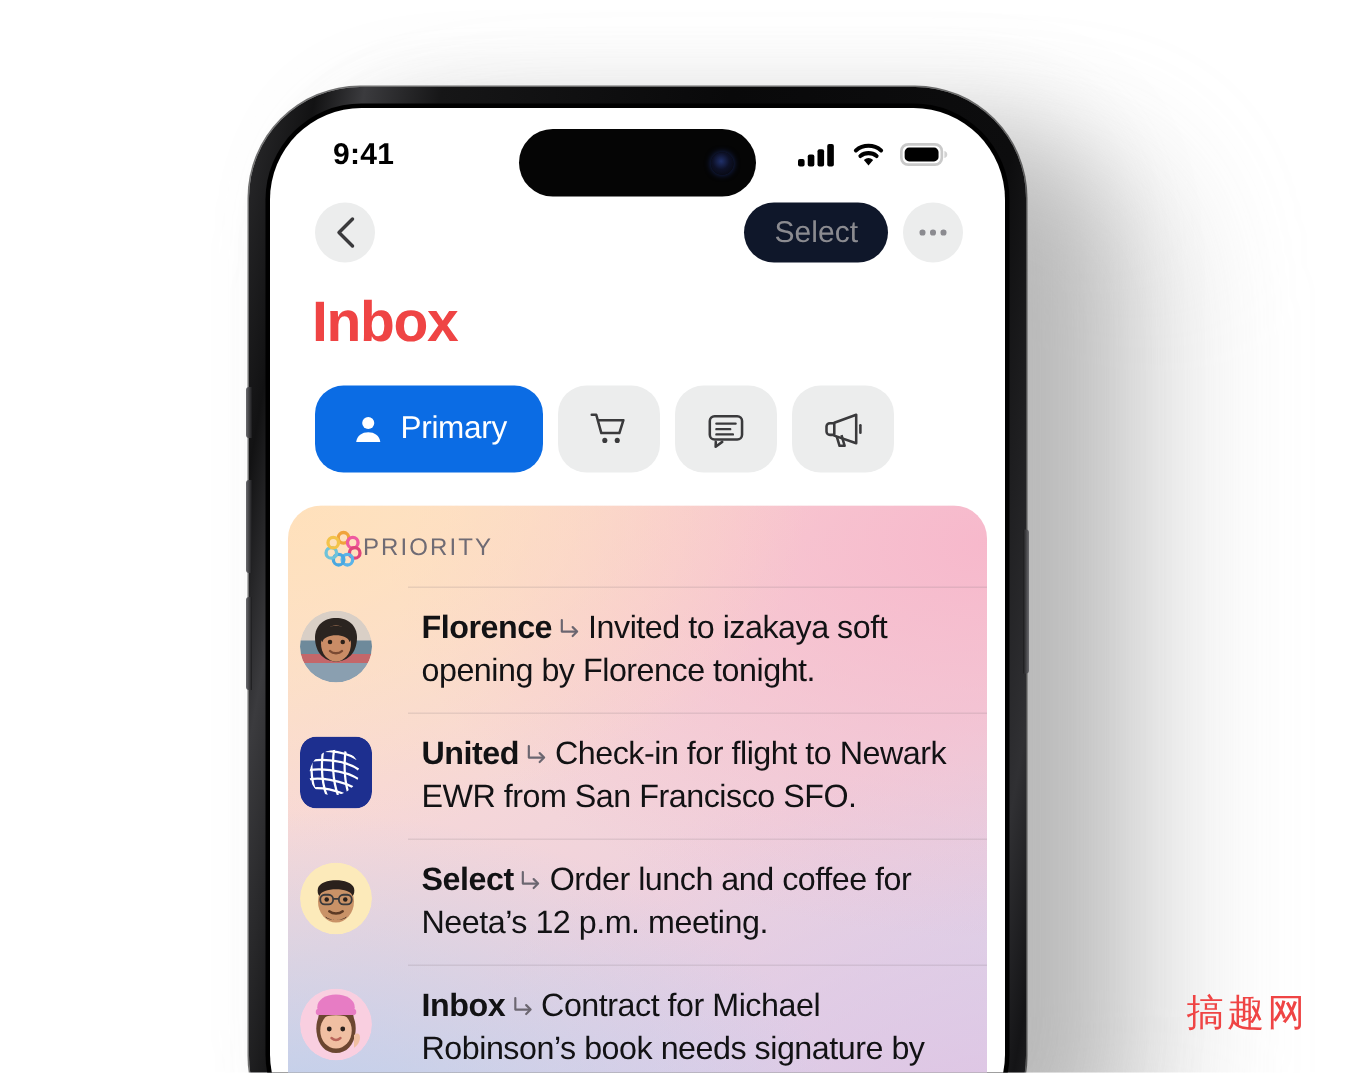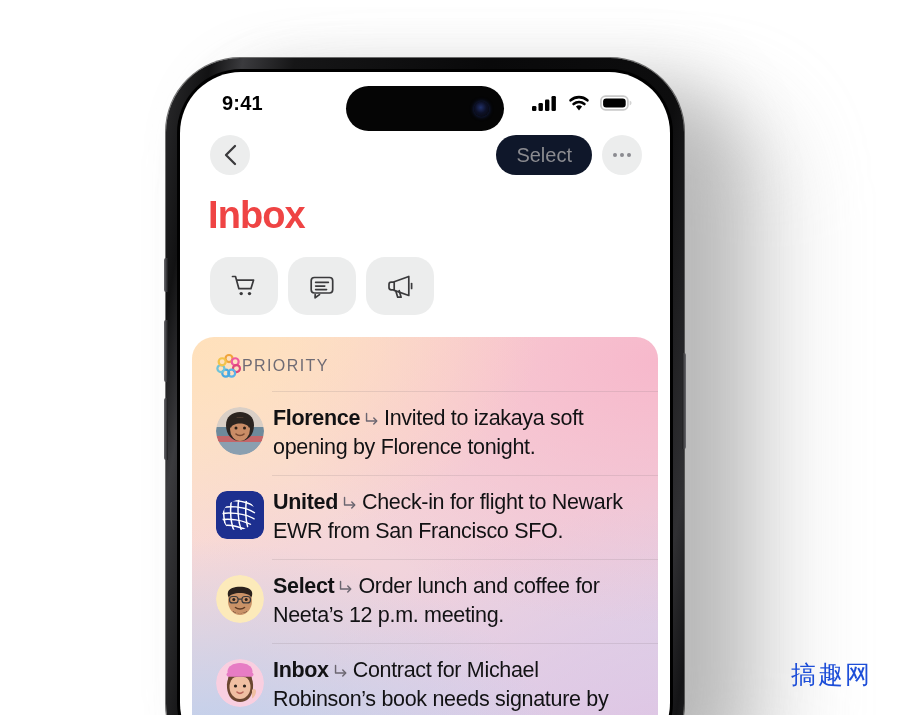--- a/index.html
+++ b/index.html
@@ -171,22 +171,22 @@
   .priority-head{
     display:flex; align-items:center; gap:0;
     padding:16px 0 12px 24px;
   }
   .priority-label{
     font-size:16px; letter-spacing:1.4px;
     color:#6f6b74; font-weight:500;
   }
 
   .mail-row{
-    display:flex; gap:9px;
-    padding:13px 20px 13px 24px;
+    display:flex; gap:33px;
+    padding:13px 20px 13px 8px;
     position:relative;
   }
   .mail-row + .mail-row::before,
   .priority-head + .mail-row::before{
     content:"";
     position:absolute; left:80px; right:0; top:0;
     height:1px; background:rgba(125,110,120,.17);
   }
   .avatar{
     width:48px; height:48px; border-radius:50%;
@@ -196,21 +196,21 @@
   .avatar.square{ border-radius:11px; }
   .mail-text{
     font-size:21.5px; line-height:29px; color:#121214;
     letter-spacing:-.32px;
   }
   .sender{ font-weight:bold; }
   .fwd-ico{ display:inline-block; vertical-align:-2px; margin:0 3px 0 4px; }
 
   .watermark{
     position:absolute; right:28px; bottom:24px;
-    font-size:25px; color:#1d4ed8; letter-spacing:2px;
+    font-size:25px; color:#ef4444; letter-spacing:2px;
     z-index:9; font-family:"DejaVu Sans", sans-serif;
   }
 </style>
 </head>
 <body>
 
 <div class="phone-shadow2"></div>
 <div class="phone-shadow"></div>
 
 <div class="device">
@@ -267,20 +267,27 @@
                 <i></i>
               </span>
           </div>
         </div>
       </div>
 
       <div class="page-title">Inbox</div>
 
       <div class="chips">
 
+        <div class="chip primary">
+          <svg width="23" height="23" viewBox="0 0 24 24">
+            <circle cx="12" cy="7.3" r="4.2" fill="#fff"></circle>
+            <path d="M3.6 20.5c.6-4.4 4.1-6.7 8.4-6.7s7.8 2.3 8.4 6.7z" fill="#fff"></path>
+          </svg>
+          <span class="chip-label">Primary</span>
+        </div>
 
         <div class="chip icon-only">
           <svg width="30" height="30" viewBox="0 0 30 30">
             <path d="M3.5 5.5h3l3.4 12.2h12l2.7-8.6H8.3" stroke="#3a3a3c" stroke-width="1.7" fill="none" stroke-linecap="round" stroke-linejoin="round"></path>
             <circle cx="12.2" cy="22.6" r="1.7" fill="#3a3a3c"></circle>
             <circle cx="20.5" cy="22.6" r="1.7" fill="#3a3a3c"></circle>
           </svg>
         </div>
 
         <div class="chip icon-only">

